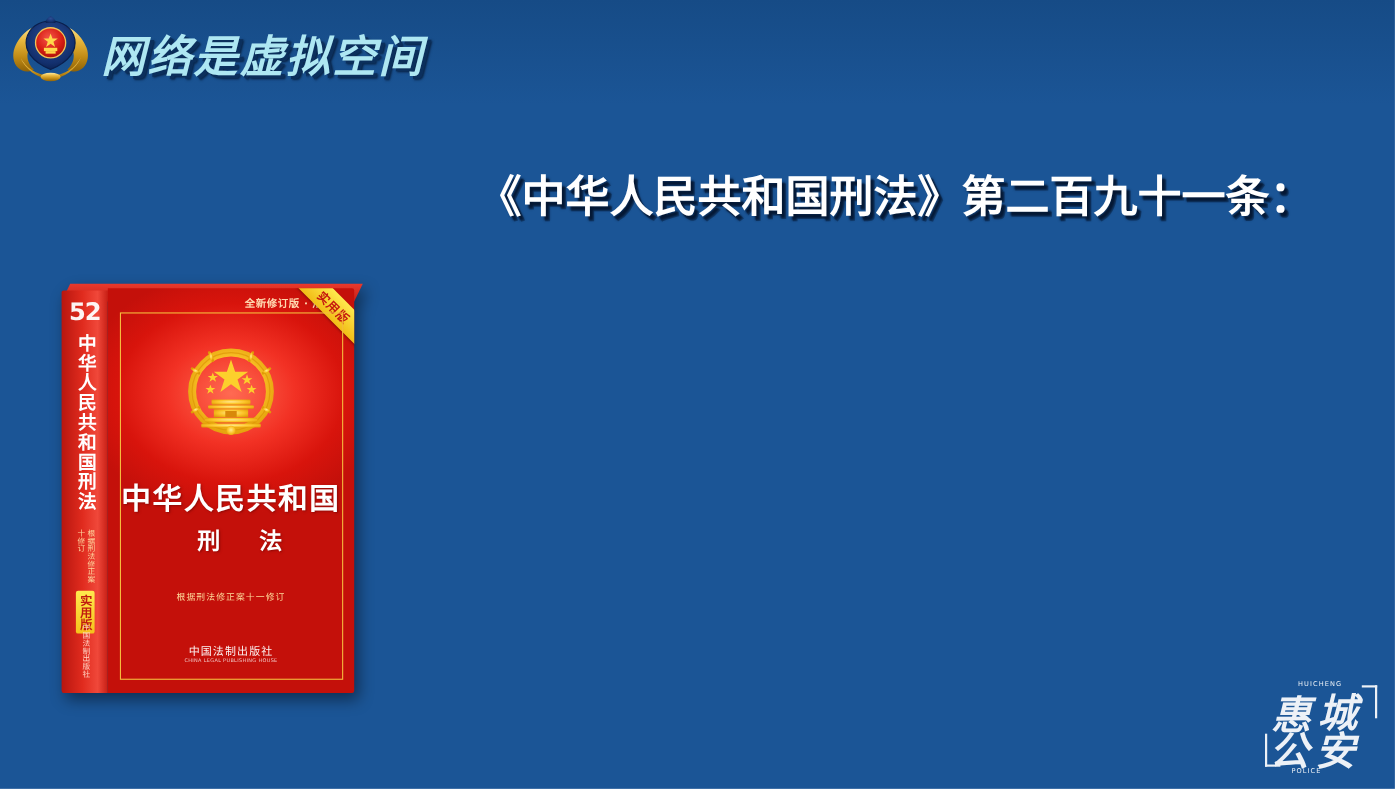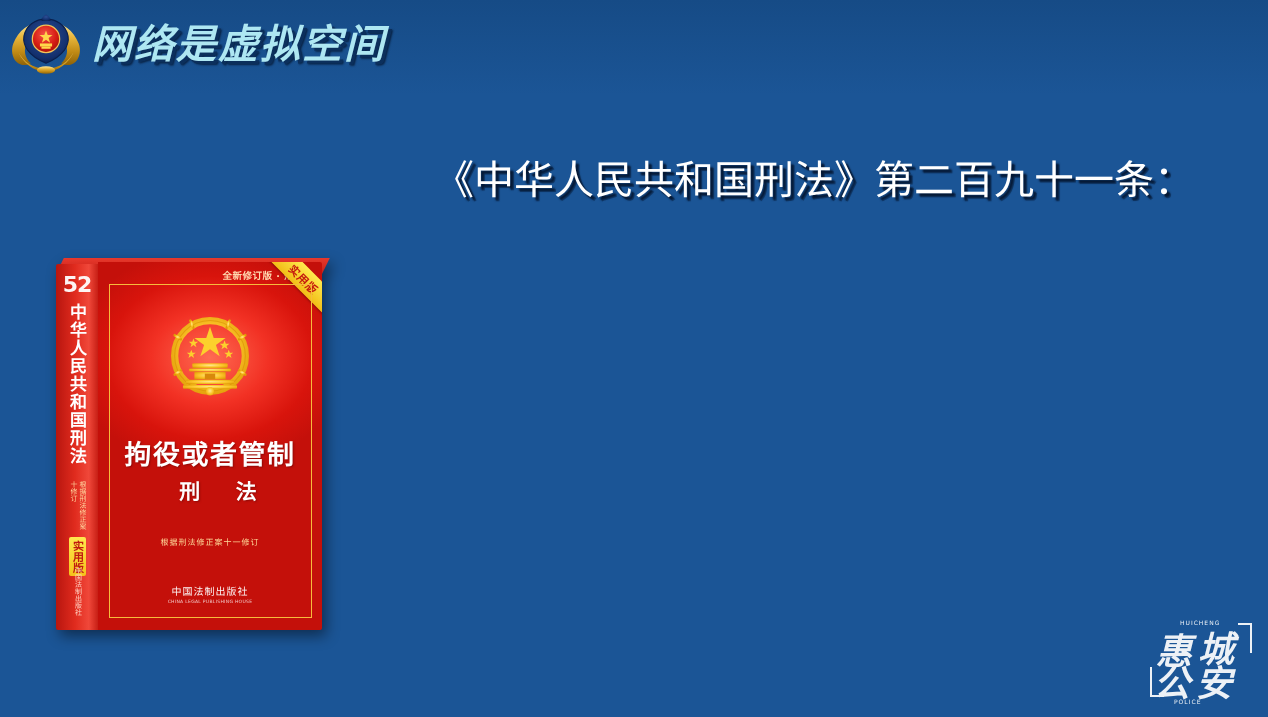--- a/index.html
+++ b/index.html
@@ -33,39 +33,39 @@
     left: 8px; top: 10px;
     width: 76px; height: 76px;
   }
 
   #headline {
     position: absolute;
     left: 92px;
     top: 12px;
     height: 72px;
     display: flex;
-    align-items: flex-start;
+    align-items: center;
     font-size: 40px;
     font-weight: bold;
     font-style: italic;
     letter-spacing: 2px;
     color: #aee7f2;
     text-shadow: 3px 3px 0 #0b2f5c, 4px 4px 2px rgba(4,20,44,0.75);
     white-space: nowrap;
   }
   #headline .gap { display: inline-block; width: 34px; }
 
   
   #lawblock {
     position: absolute;
     left: 372px;
     top: 152px;
     width: 878px;
     color: #ffffff;
-    font-weight: normal;
+    font-weight: bold;
     font-size: 43px;
     line-height: 60px;
     letter-spacing: 0px;
     text-shadow: 3px 3px 2px rgba(2,16,40,0.85), 4px 4px 0 rgba(2,16,40,0.35);
   }
   #lawtitle {
     font-size: 40px;
     line-height: 56px;
     text-align: center;
     white-space: nowrap;
@@ -428,21 +428,21 @@
           <rect x="35" y="63.5" width="30" height="7" fill="url(#embg)"></rect>
           <rect x="45" y="65" width="10" height="5.5" fill="#d8890a"></rect>
           <rect x="27" y="71" width="46" height="4" rx="1" fill="url(#embg)"></rect>
           <rect x="24" y="76" width="52" height="3.5" rx="1" fill="url(#embg)"></rect>
 
           <circle cx="50" cy="82" r="4" fill="url(#embg)"></circle>
         </svg>
       </div>
 
       <div class="cover-main">
-        <div class="l1">拘役或者管制</div>
+        <div class="l1">中华人民共和国</div>
         <div class="l2">刑 法</div>
         <div class="l3">根据刑法修正案十一修订</div>
       </div>
 
       <div class="cover-pub">
         <span>中国法制出版社</span>
         <span class="en">CHINA LEGAL PUBLISHING HOUSE</span>
       </div>
     </div>
   </div>

